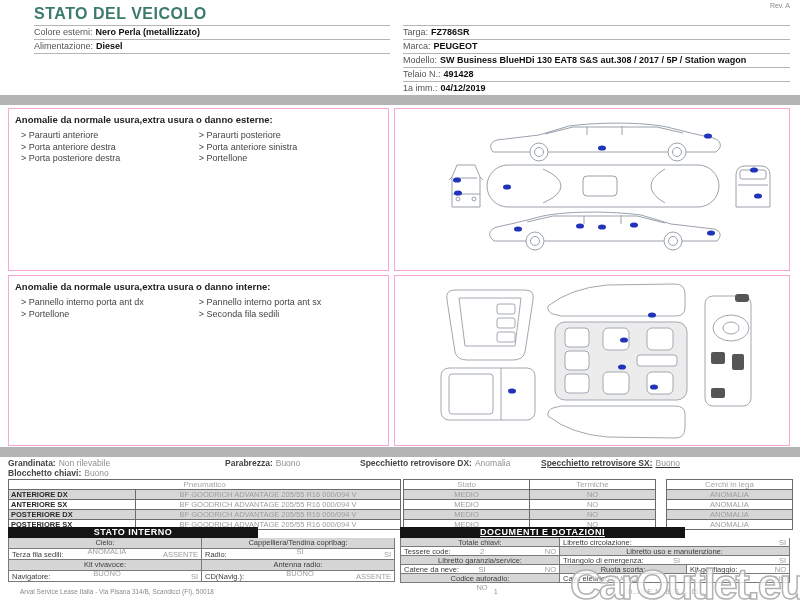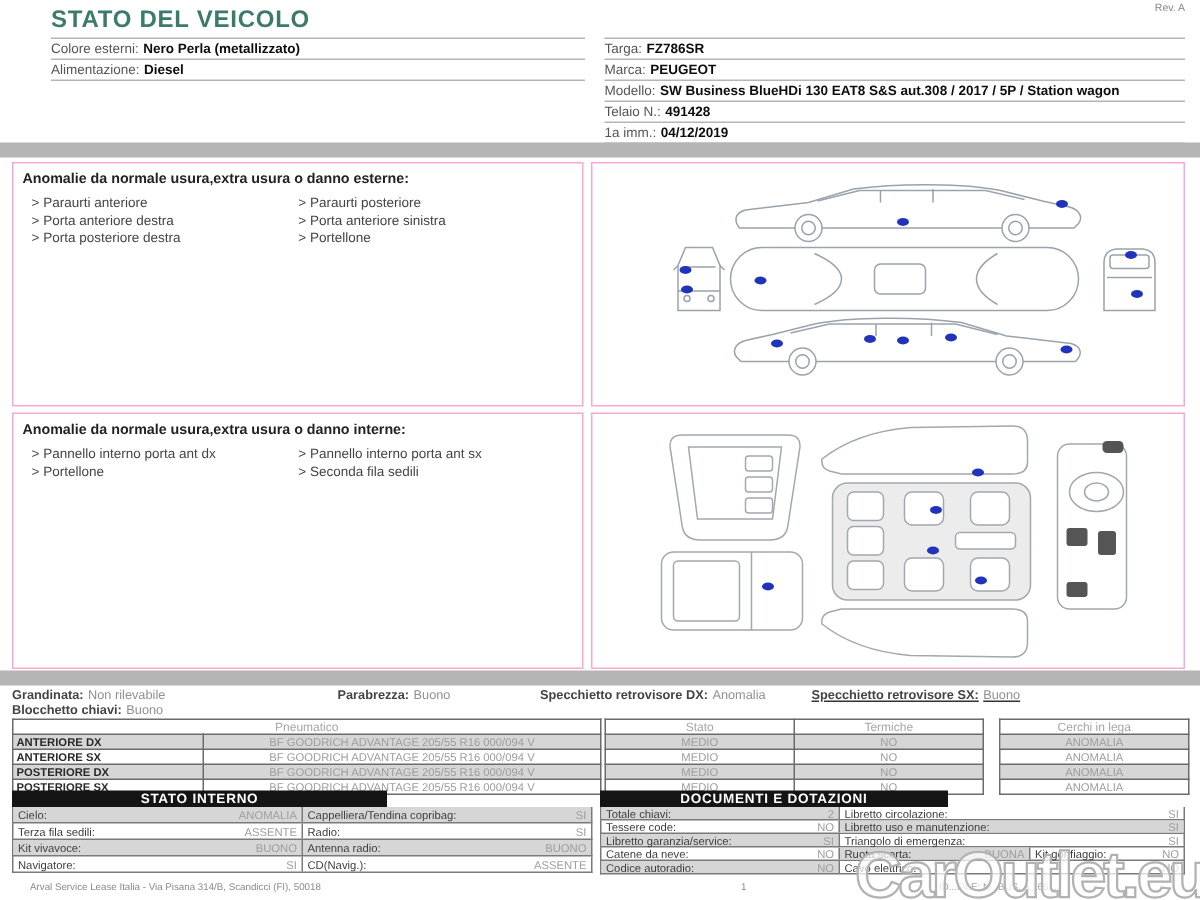--- a/index.html
+++ b/index.html
@@ -47,29 +47,29 @@
   .tval{color:#9d9d9d;text-align:center;}
   .gap2{width:2px;} .gap10{width:10px;}
   tr.stripe td{background:#d6d6d6;}
 
   
   .btable{box-sizing:border-box;}
   .stato{left:8px;top:527px;width:387px;}
   .docs{left:400px;top:527px;width:390px;}
   .blackbar{background:#141414;color:#fff;font-weight:bold;font-size:9px;line-height:11px;
     height:11px;text-align:center;letter-spacing:.5px;}
-  .bar-stato{width:250px;} .bar-docs{width:232px;}
+  .bar-stato{width:250px;} .bar-docs{width:285px;text-decoration:underline;}
   .krow{display:flex;border:1px solid #7a7a7a;border-top:none;box-sizing:border-box;}
   .krow:first-of-type{border-top:1px solid #7a7a7a;}
   .kcell{display:flex;justify-content:space-between;align-items:center;padding:0 3px;box-sizing:border-box;}
   .kcell + .kcell{border-left:1px solid #7a7a7a;}
   .stato .krow{height:11px;} .docs .krow{height:9px;}
   .klabel{font-size:7.5px;color:#3d3d3d;white-space:nowrap;}
   .kvalue{font-size:7.5px;color:#9d9d9d;white-space:nowrap;margin-left:4px;}
-  .cg{background:#d6d6d6;}
+  .cg{background:#d6d6d6;flex-direction:column;}
   .s-l{width:192px;} .s-r{width:193px;}
   .d-l{width:158px;} .d-r{width:230px;}
   .d-r1{width:127px;} .d-r2{width:103px;}
 
   
   .foot{top:588px;font-size:6.5px;color:#8a8a8a;line-height:7px;}
   .f-left{left:20px;} .f-page{left:494px;} .f-right{left:626px;width:170px;color:#a3a3a3;}
   .watermark{right:-4px;bottom:-9px;font-size:43px;font-weight:bold;letter-spacing:-2px;
     color:rgba(255,255,255,.72);-webkit-text-stroke:1.5px #b2b2b2;white-space:nowrap;}
 

